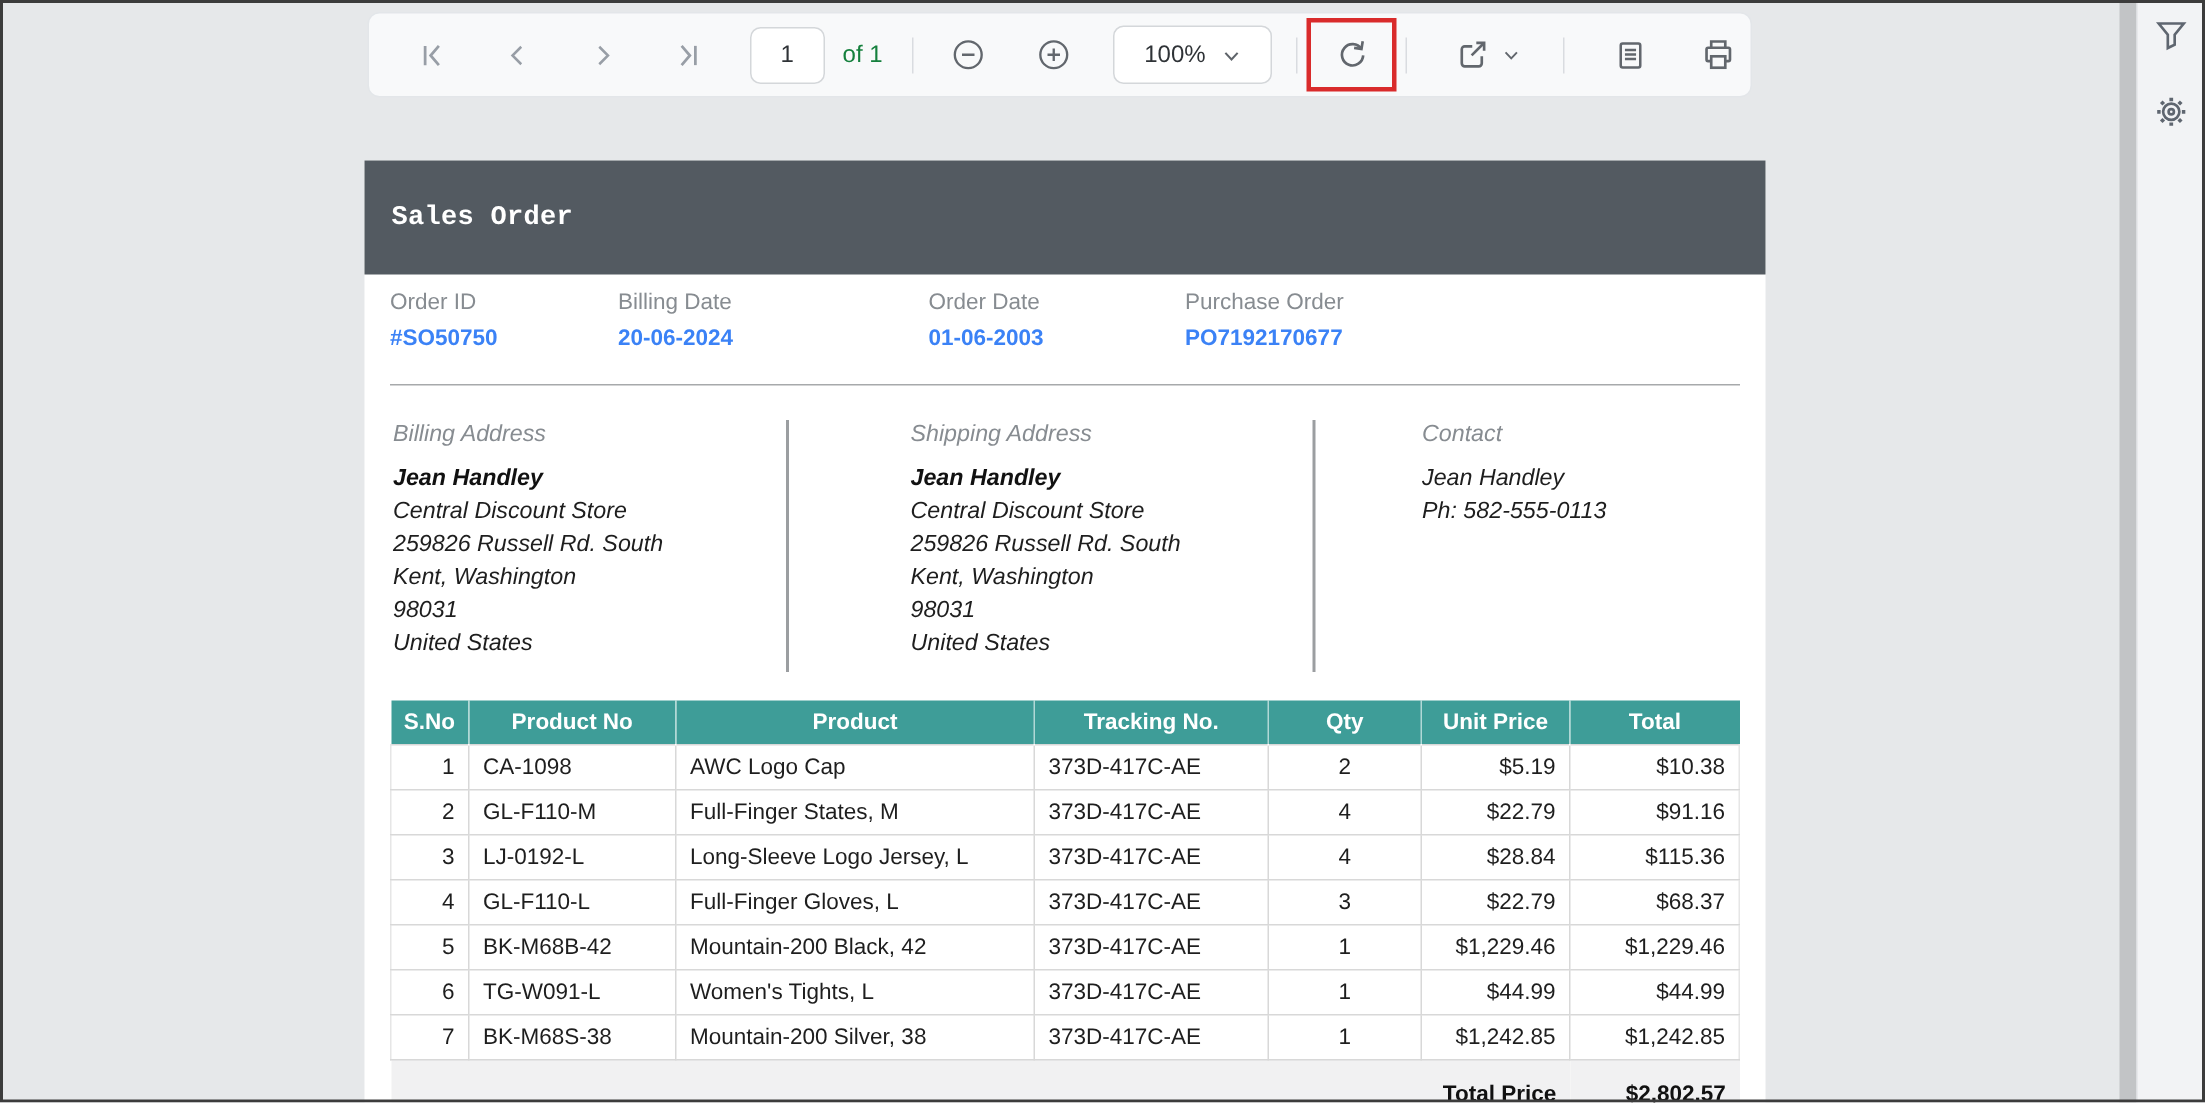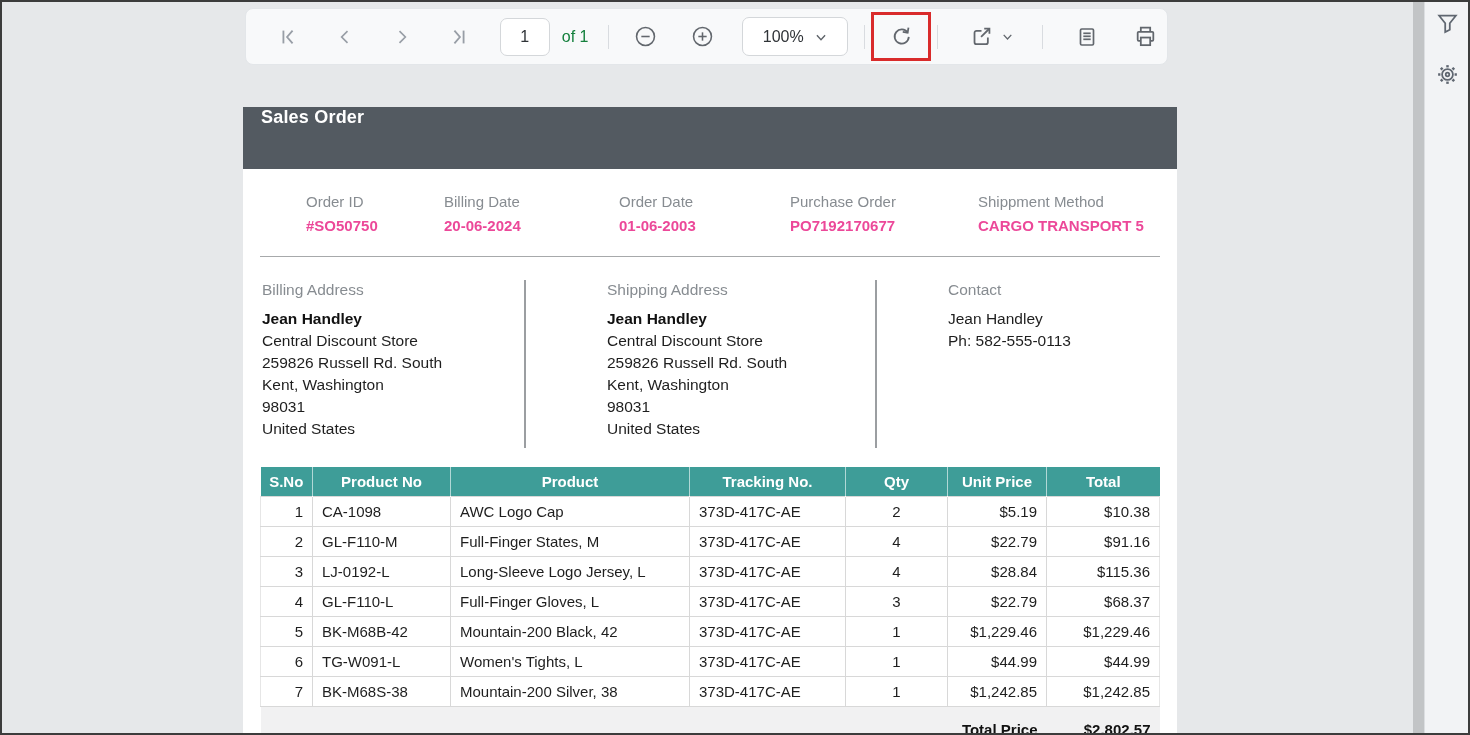--- a/index.html
+++ b/index.html
@@ -48,34 +48,34 @@
   .rail-btn { background:none; border:none; width:100%; display:flex; justify-content:center; cursor:pointer; padding:0; }
   .rail-btn.filter { margin-top:11px; }
   .rail-btn.settings { margin-top:26px; }
 
   
   .document {
     position:absolute; left:243px; top:107px; width:934px; height:700px;
     background:#fff; z-index:3;
   }
   .doc-header {
-    position:absolute; top:0; left:0; right:0; height:62px; background:#535a61;
-    display:flex; padding-left:18px;
+    position:absolute; top:0; left:0; right:0; height:76px; background:#535a61;
+    display:flex; align-items:center; padding-left:18px;font-family:Liberation Mono, monospace;
   }
   .doc-title { color:#fff; font-size:18px; font-weight:bold; letter-spacing:.2px; }
 
   .info-row { position:absolute; top:86px; left:0; right:0; height:58px; }
   .info-col { position:absolute; top:0; }
   .info-label { font-size:15px; color:#878c91; }
-  .info-value { font-size:15px; font-weight:bold; color:#ec4899; margin-top:7px; }
-  .i0{left:17px;margin-left:46px;} .i1{left:201px;} .i2{left:357px;margin-left:19px;} .i3{left:547px;} .i4{left:735px;}
+  .info-value { font-size:15px; font-weight:bold; color:#3b82f6; margin-top:7px; }
+  .i0{left:17px;} .i1{left:169px;} .i2{left:357px;margin-left:19px;} .i3{left:547px;} .i4{left:735px;}
 
   .doc-hr { position:absolute; top:149px; left:17px; right:17px; border-top:1px solid #a7a9ab; }
 
-  .addr-area { position:absolute; top:172px; left:0; right:16px; height:176px; }
+  .addr-area { position:absolute; top:172px; left:0; right:16px; height:176px;font-style:italic; }
   .addr-block { position:absolute; top:2px; }
   .a-billing { left:19px; } .a-shipping { left:364px; } .a-contact { left:705px; }
   .addr-heading { font-size:15.5px; color:#878c91; margin-bottom:9px; }
   .addr-name { font-size:15.5px; font-weight:bold; color:#111; line-height:22px; }
   .addr-line { font-size:15.5px; color:#1e1e1e; line-height:22px; }
   .v-div { position:absolute; top:1px; width:2px; height:168px; background:#9b9ea1; }
   .d1 { left:281px; } .d2 { left:632px; }
 
   
   .order-table-wrap { position:absolute; top:360px; left:17px; width:899px; }
@@ -236,24 +236,20 @@
       <div class="info-label">Billing Date</div>
       <div class="info-value">20-06-2024</div>
     </div>
     <div class="info-col i2">
       <div class="info-label">Order Date</div>
       <div class="info-value">01-06-2003</div>
     </div>
     <div class="info-col i3">
       <div class="info-label">Purchase Order</div>
       <div class="info-value">PO7192170677</div>
-    </div>
-    <div class="info-col i4">
-      <div class="info-label">Shippment Method</div>
-      <div class="info-value">CARGO TRANSPORT 5</div>
     </div>
   </div>
 
   <div class="doc-hr"></div>
 
   <div class="addr-area">
     <div class="addr-block a-billing">
       <div class="addr-heading">Billing Address</div>
       <div class="addr-name">Jean Handley</div>
       <div class="addr-line">Central Discount Store</div>

